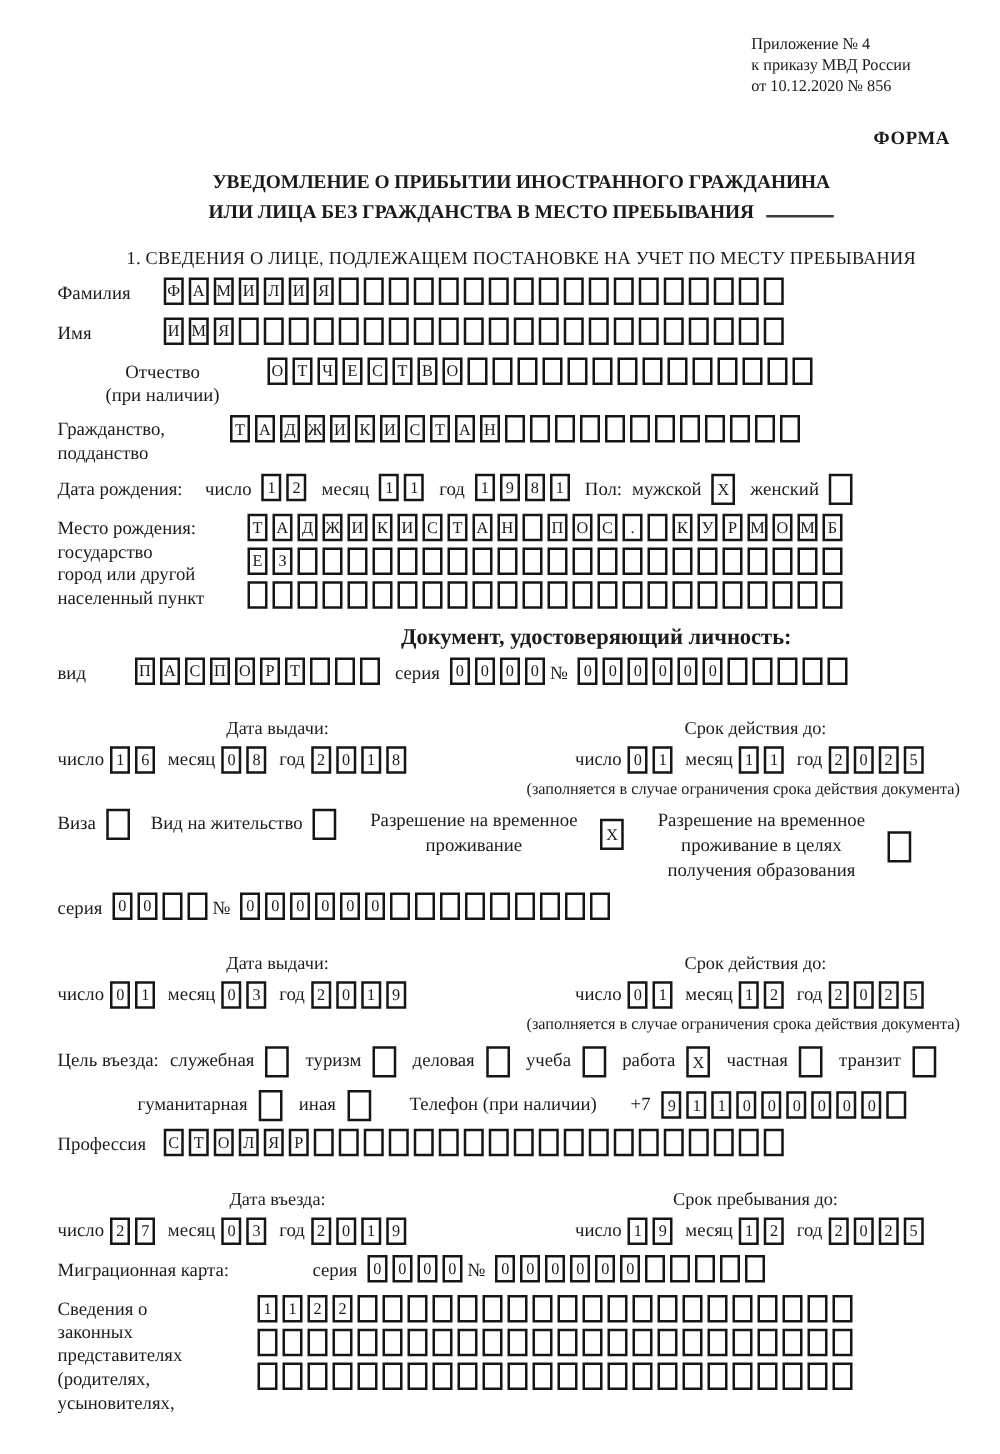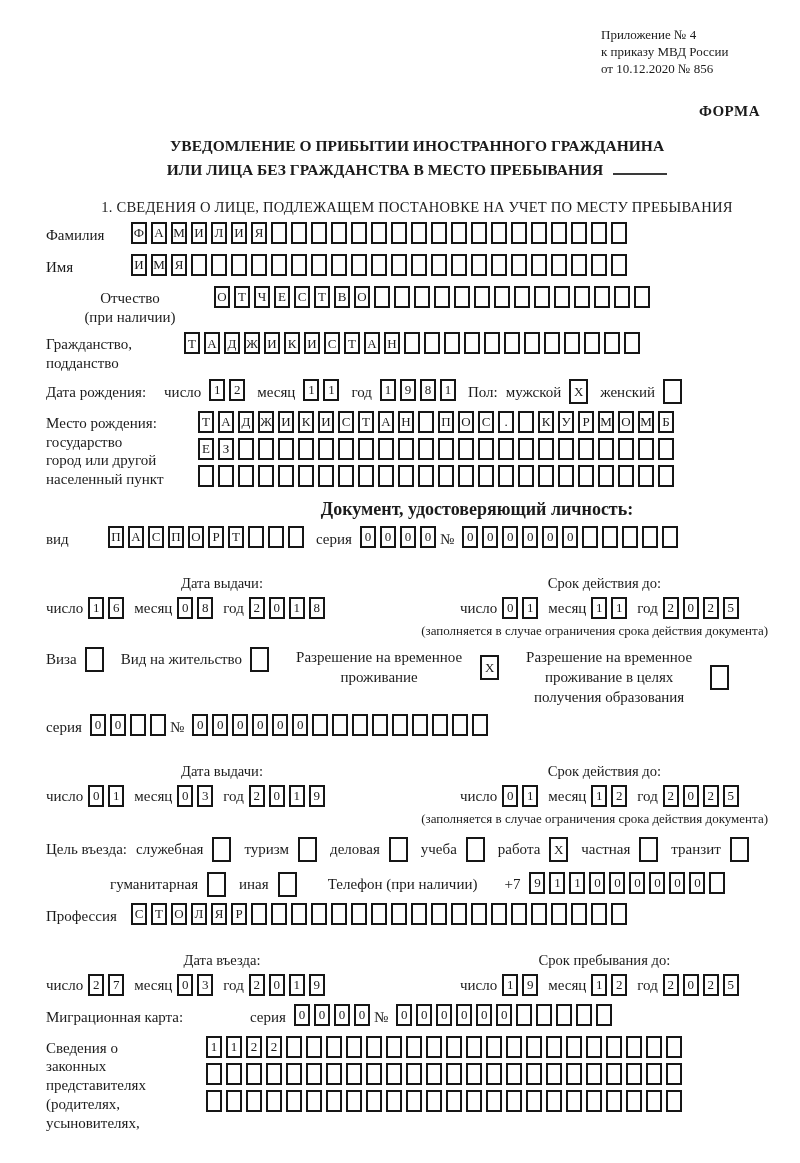--- a/index.html
+++ b/index.html
@@ -47,21 +47,21 @@
 
   .note { font-size: 13px; text-align: right; padding-right: 20px; margin-top: 2px; }
 
   .intro { font-size: 15px; margin-top: 10px; line-height: 1.5; }
 
   .cbgroup { display: flex; gap: 13px; margin-top: 8px; align-items: flex-start; }
   .cbitem { display: flex; gap: 8px; align-items: center; }
   .cbitem .opt-label { font-size: 15px; line-height: 1.35; }
   .optw { width: 186px; text-align: center; }
 
-  .purpose-row { display: flex; align-items: flex-start; gap: 9px; margin-top: 10px; flex-wrap: nowrap; }
+  .purpose-row { display: flex; align-items: center; gap: 9px; margin-top: 10px; flex-wrap: nowrap; }
   .purpose-row .lbl { line-height: 25px; }
   .indent64 { margin-left: 64px; }
   .ml18 { margin-left: 18px; }
   .ml8  { margin-left: 8px; }
 </style>
 </head>
 <body>
 
 <div class="page">
 

